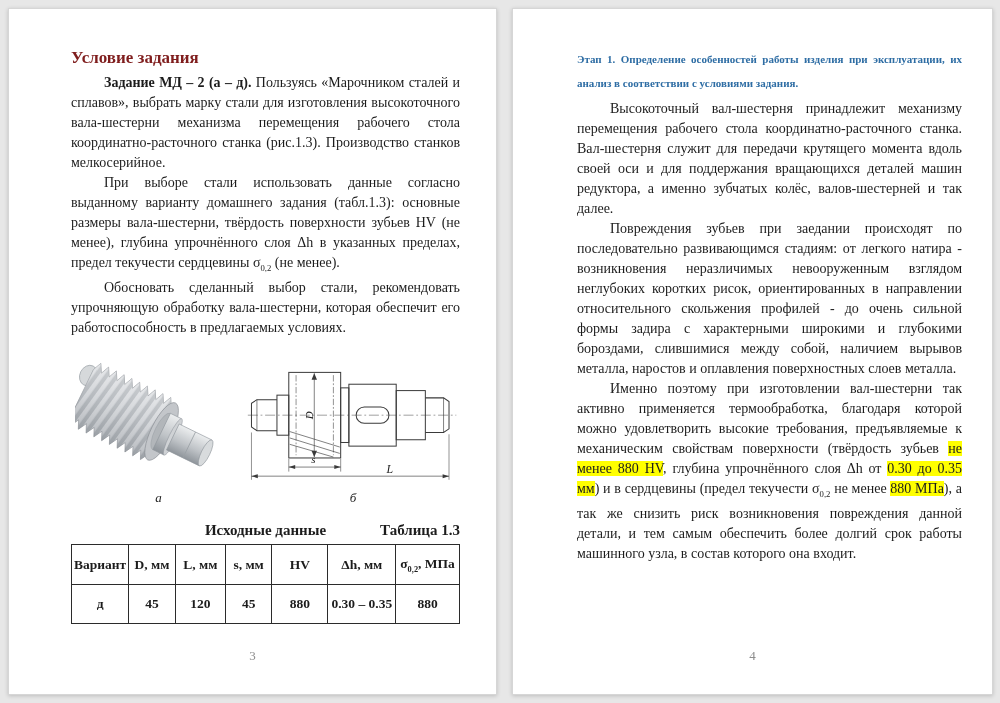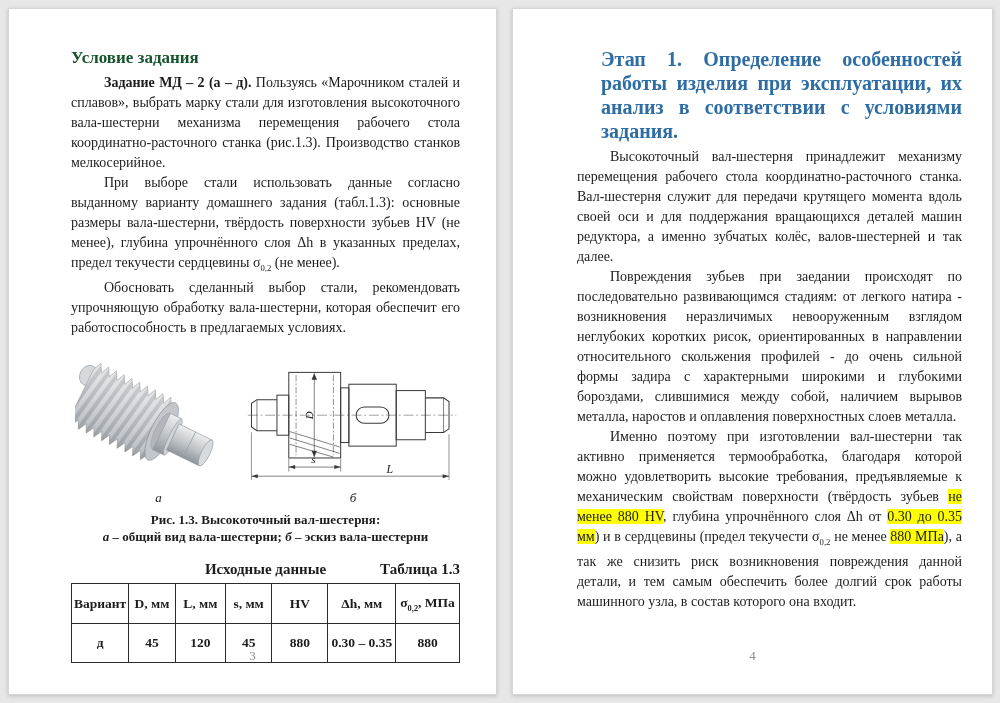--- a/index.html
+++ b/index.html
@@ -13,25 +13,25 @@
   .canvas { position:relative; width:1000px; height:703px; }
   .page {
     position:absolute; top:8px; height:687px; background:#ffffff;
     border:1px solid #d6d6d6; box-shadow:0 1px 4px rgba(0,0,0,0.18);
   }
   .page-left  { left:8px;  width:489px; padding:38px 36px 0 62px; }
   .page-right { left:512px; width:481px; padding:38px 30px 0 64px; }
 
   h1.sec {
     font-size:17px; line-height:22px; font-weight:bold;
-    color:#14532d; margin-bottom:4px;font-family:Liberation Serif, serif;
+    color:#7f1d1d; margin-bottom:4px;font-family:Liberation Serif, serif;
   }
   h2.sec {
-    font-size:20px; line-height:24px; font-weight:bold;
-    color:#2e6da4; text-align:justify; margin-bottom:4px;margin-left:24px;
+    font-size:11px; line-height:24px; font-weight:bold;
+    color:#2e6da4; text-align:justify; margin-bottom:4px;
   }
   p.body {
     font-size:14px; line-height:20px; text-align:justify;
     text-indent:33px;
   }
   sub { font-size:0.62em; }
   .hl { background:#ffff00; }
 
   .figure { margin-top:10px; }
   .fig-images { display:flex; align-items:flex-end; height:140px; }
@@ -159,24 +159,20 @@
             <text x="70" y="64" font-size="12" font-style="italic" transform="rotate(-90 70 60)" text-anchor="middle" fill="#222">D</text>
             <text x="74" y="113" font-size="12" font-style="italic" text-anchor="middle" fill="#222">s</text>
             <text x="158" y="124" font-size="13" font-style="italic" text-anchor="middle" fill="#222">L</text>
           </svg>
         </div>
       </div>
       <div class="fig-sublabels">
         <span>а</span>
         <span>б</span>
       </div>
-      <div class="fig-caption">
-        <div>Рис. 1.3. Высокоточный вал-шестерня:</div>
-        <div class="cap2"><i>а</i><span> – общий вид вала-шестерни; </span><i>б</i><span> – эскиз вала-шестерни</span></div>
-      </div>
     </div>
 
     <div class="tbl-head-row">
       <span class="tbl-title">Исходные данные</span>
       <span class="tbl-num">Таблица 1.3</span>
     </div>
 
     <table class="data">
       <colgroup>
         <col style="width:14.5%">

